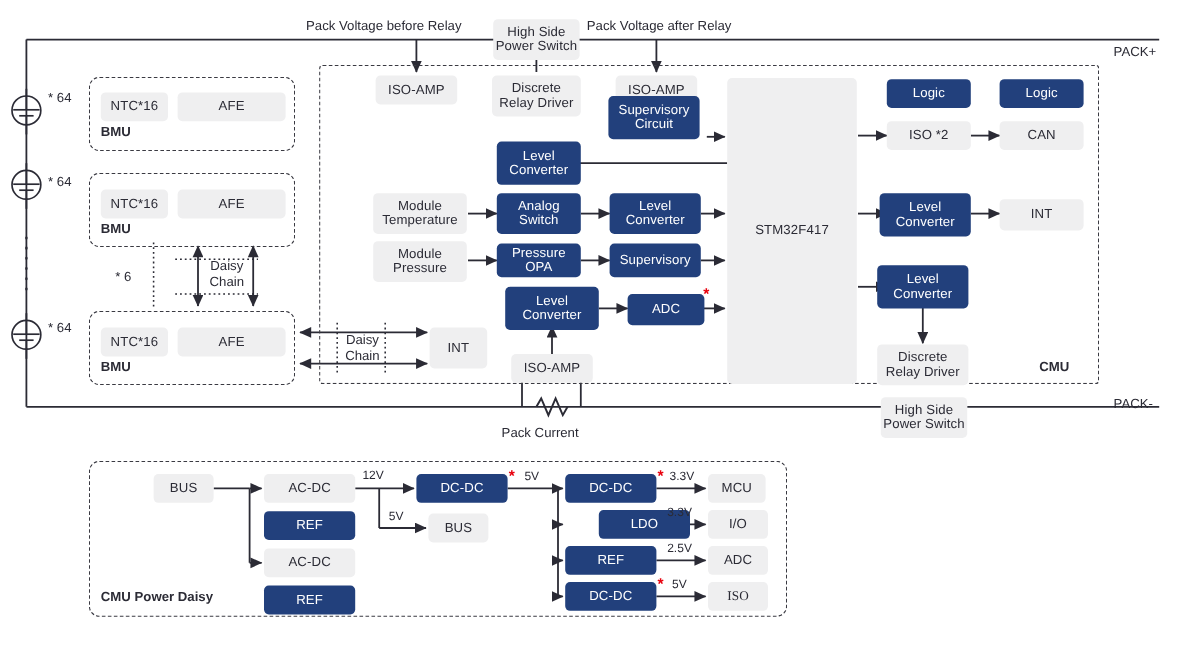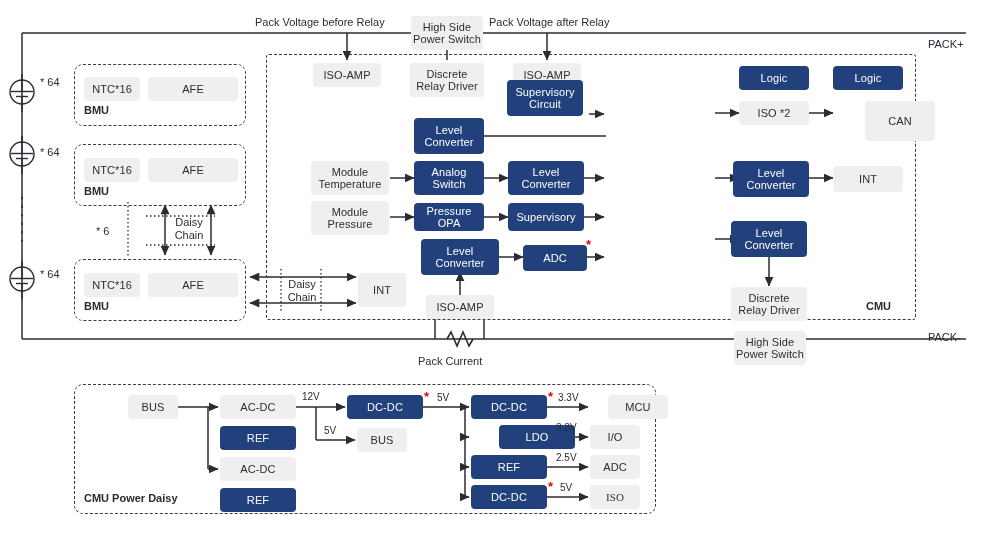--- a/index.html
+++ b/index.html
@@ -299,28 +299,29 @@
   <div class="box blue" style="left:508px;top:203px;width:76px;height:28px;">Supervisory</div>
 
   <div class="box blue" style="left:421px;top:239px;width:78px;height:36px;">Level
 Converter</div>
 
   <div class="box blue" style="left:523px;top:245px;width:64px;height:26px;">ADC</div>
   <div class="star" style="left:586px;top:238px;">*</div>
 
   <div class="box gray" style="left:426px;top:295px;width:68px;height:24px;">ISO-AMP</div>
 
+  <div class="box gray" style="left:606px;top:65px;width:108px;height:255px;align-items:center;">STM32F417</div>
 
   <div class="box blue" style="left:739px;top:66px;width:70px;height:24px;">Logic</div>
 
   <div class="box blue" style="left:833px;top:66px;width:70px;height:24px;">Logic</div>
 
   <div class="box gray" style="left:739px;top:101px;width:70px;height:24px;">ISO *2</div>
 
-  <div class="box gray" style="left:833px;top:101px;width:70px;height:40px;margin-left:32px;">CAN</div>
+  <div class="box gray" style="left:833px;top:101px;width:70px;height:24px;">CAN</div>
 
   <div class="box blue" style="left:733px;top:161px;width:76px;height:36px;">Level
 Converter</div>
 
   <div class="box gray" style="left:833px;top:166px;width:70px;height:26px;">INT</div>
 
   <div class="box blue" style="left:731px;top:221px;width:76px;height:36px;">Level
 Converter</div>
 
   <div class="box gray" style="left:731px;top:287px;width:76px;height:34px;">Discrete
@@ -345,21 +346,21 @@
 
   <div class="lbl small" style="left:324px;top:425px;">5V</div>
 
   <div class="box gray" style="left:357px;top:428px;width:50px;height:24px;">BUS</div>
 
   <div class="lbl small" style="left:437px;top:392px;">5V</div>
 
   <div class="box blue" style="left:471px;top:395px;width:76px;height:24px;">DC-DC</div>
   <div class="star" style="left:548px;top:390px;">*</div>
   <div class="lbl small" style="left:558px;top:392px;">3.3V</div>
-  <div class="box gray" style="left:608px;top:395px;width:60px;height:24px;">MCU</div>
+  <div class="box gray" style="left:590px;top:395px;width:48px;height:24px;">MCU</div>
 
   <div class="box blue" style="left:471px;top:425px;width:76px;height:24px;margin-left:28px;">LDO</div>
   <div class="lbl small" style="left:556px;top:422px;">3.3V</div>
   <div class="box gray" style="left:590px;top:425px;width:50px;height:24px;">I/O</div>
 
   <div class="box blue" style="left:471px;top:455px;width:76px;height:24px;">REF</div>
   <div class="lbl small" style="left:556px;top:452px;">2.5V</div>
   <div class="box gray" style="left:590px;top:455px;width:50px;height:24px;">ADC</div>
 
   <div class="box blue" style="left:471px;top:485px;width:76px;height:24px;">DC-DC</div>

